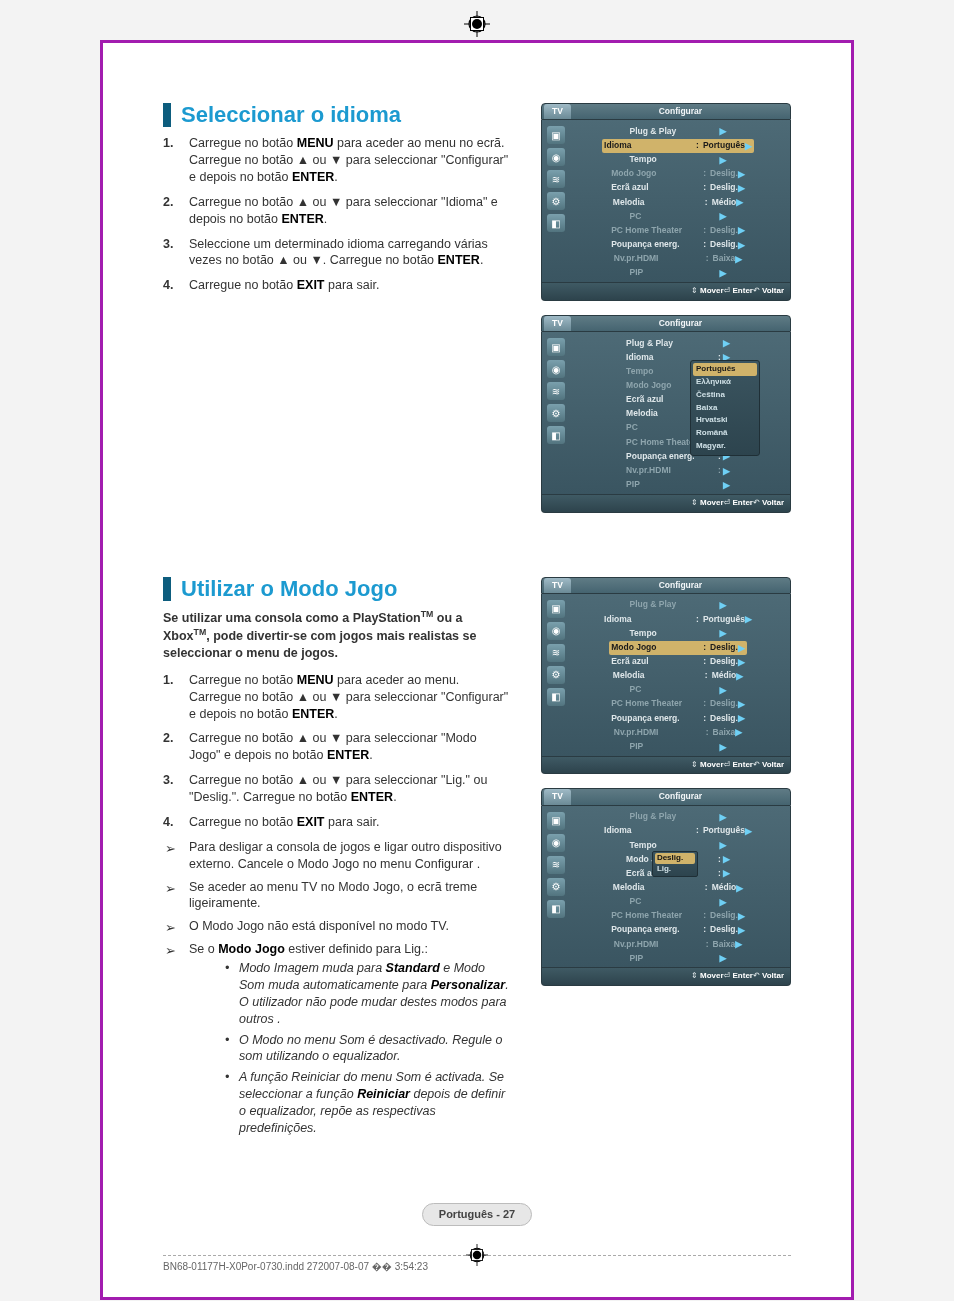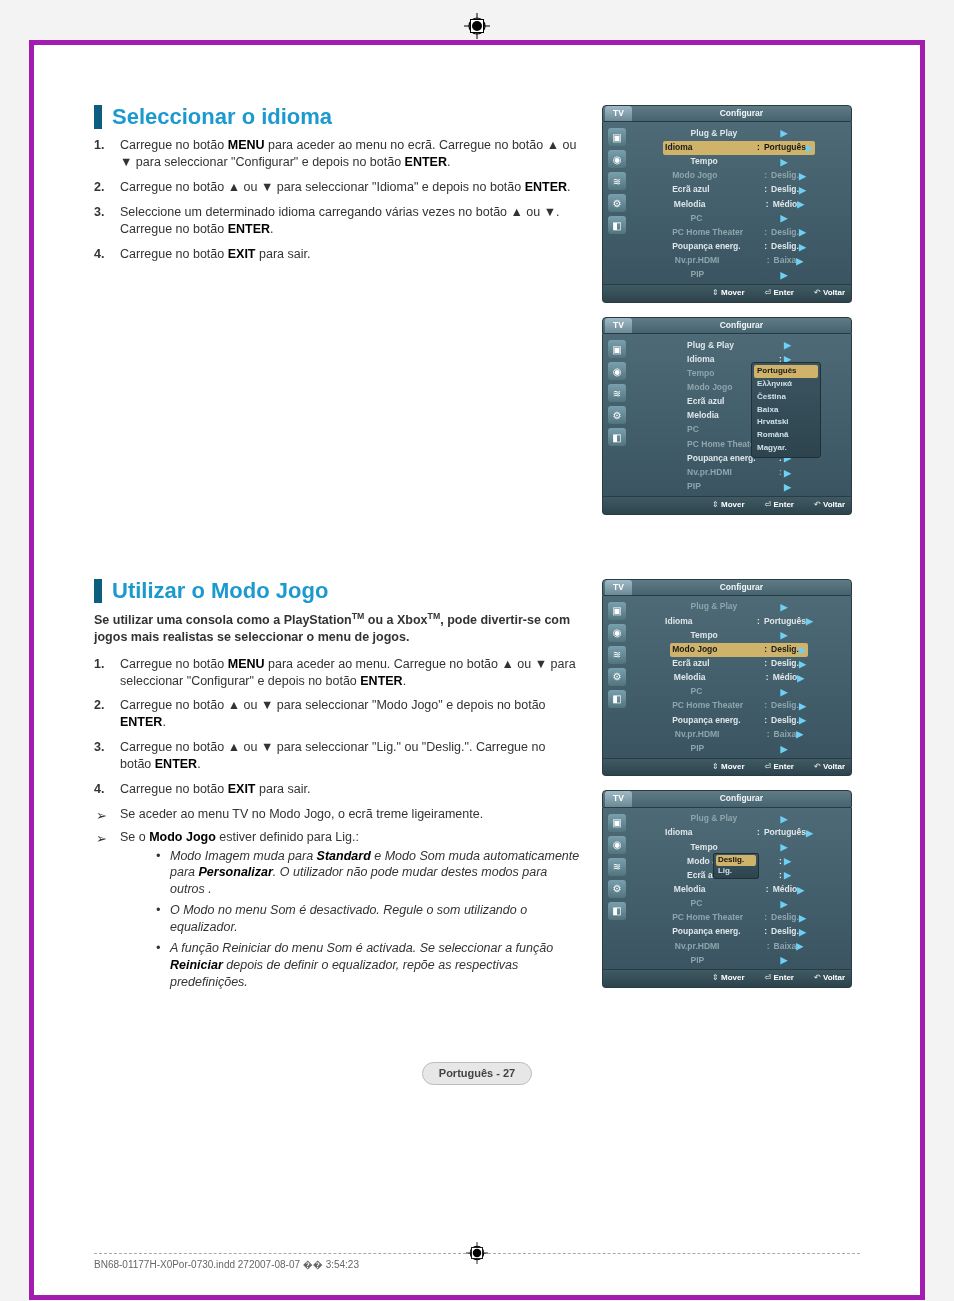--- a/index.html
+++ b/index.html
@@ -16,27 +16,27 @@
   body {
     background: #f3f3f3;
     font-family: Arial, Helvetica, sans-serif;
     margin: 0;
     padding: 40px 0;
     color: var(--text);
     font-size: 12.5px;
     line-height: 1.35;
   }
   .sheet {
-    width: 896px;
+    width: 754px;
     margin: 0 auto;
     background: var(--page-bg);
     position: relative;
     padding: 60px 60px 40px 60px;
     min-height: 1260px;
-    border: 5px solid #a21caf;
+    border: 3px solid #a21caf;
   }
   
   .reg { position:absolute; width:26px; height:26px; }
   .reg svg { width:100%; height:100%; display:block; }
   .reg.tc { top:-32px; left:50%; transform:translateX(-50%); }
 
   .section {
     display:flex;
     gap:20px;
     margin-bottom:50px;
@@ -114,21 +114,21 @@
     content:"•";
     position:absolute;
     left:0;
     top:0;
   }
   b { font-weight:bold; color:#000; }
 
   
   .panel {
     width:250px;
-    margin:0 8px 14px auto;
+    margin:0 0 14px auto;
     font-size:8.5px;
     color:#dfe7ea;
   }
   .panel .topbar {
     display:flex;
     align-items:center;
     background:linear-gradient(#5f7b85,#456470);
     border:1px solid #2a3b42;
     border-radius:4px 4px 0 0;
   }
@@ -189,21 +189,21 @@
     color:#1a1a1a;
     border-radius:2px;
   }
   .panel .row.dim{color:#8ea5ad;}
   .panel .row .lbl{flex:0 0 auto;min-width:90px;font-weight:bold;}
   .panel .row .val{margin-left:2px;font-weight:bold;}
   .panel .row .colon{margin:0 2px;font-weight:bold;}
   .panel .footer{
     display:flex;
     justify-content:flex-end;
-    gap:20px;
+    gap:0;
     background:linear-gradient(#3f5a64,#2d434c);
     border:1px solid #2a3b42;
     border-top:none;
     border-radius:0 0 4px 4px;
     padding:3px 6px;
     color:#e6edef;
     font-size:8px;
   }
   .panel .footer span b{color:#fff;}
   .panel .dropdown{
@@ -495,21 +495,23 @@
           <span>Carregue no botão ▲ ou ▼ para seleccionar "Modo Jogo" e depois no botão </span><b>ENTER</b><span>.</span>
         </li>
         <li>
           <span>Carregue no botão ▲ ou ▼ para seleccionar "Lig." ou "Deslig.". Carregue no botão </span><b>ENTER</b><span>.</span>
         </li>
         <li>
           <span>Carregue no botão </span><b>EXIT</b><span> para sair.</span>
         </li>
       </ol>
       <ul class="notes">
+        <li>Para desligar a consola de jogos e ligar outro dispositivo externo. Cancele o Modo Jogo no menu Configurar .</li>
         <li>Se aceder ao menu TV no Modo Jogo, o ecrã treme ligeiramente.</li>
+        <li>O Modo Jogo não está disponível no modo TV.</li>
         <li>
           <span>Se o </span><b>Modo Jogo</b><span> estiver definido para Lig.:</span>
           <ul class="bullets">
             <li>
               <span>Modo Imagem muda para </span><b>Standard</b><span> e Modo Som muda automaticamente para </span><b>Personalizar</b><span>. O utilizador não pode mudar destes modos para outros .</span>
             </li>
             <li>O Modo no menu Som é desactivado. Regule o som utilizando o equalizador.</li>
             <li>
               <span>A função Reiniciar do menu Som é activada. Se seleccionar a função </span><b>Reiniciar</b><span> depois de definir o equalizador, repõe as respectivas predefinições.</span>
             </li>

